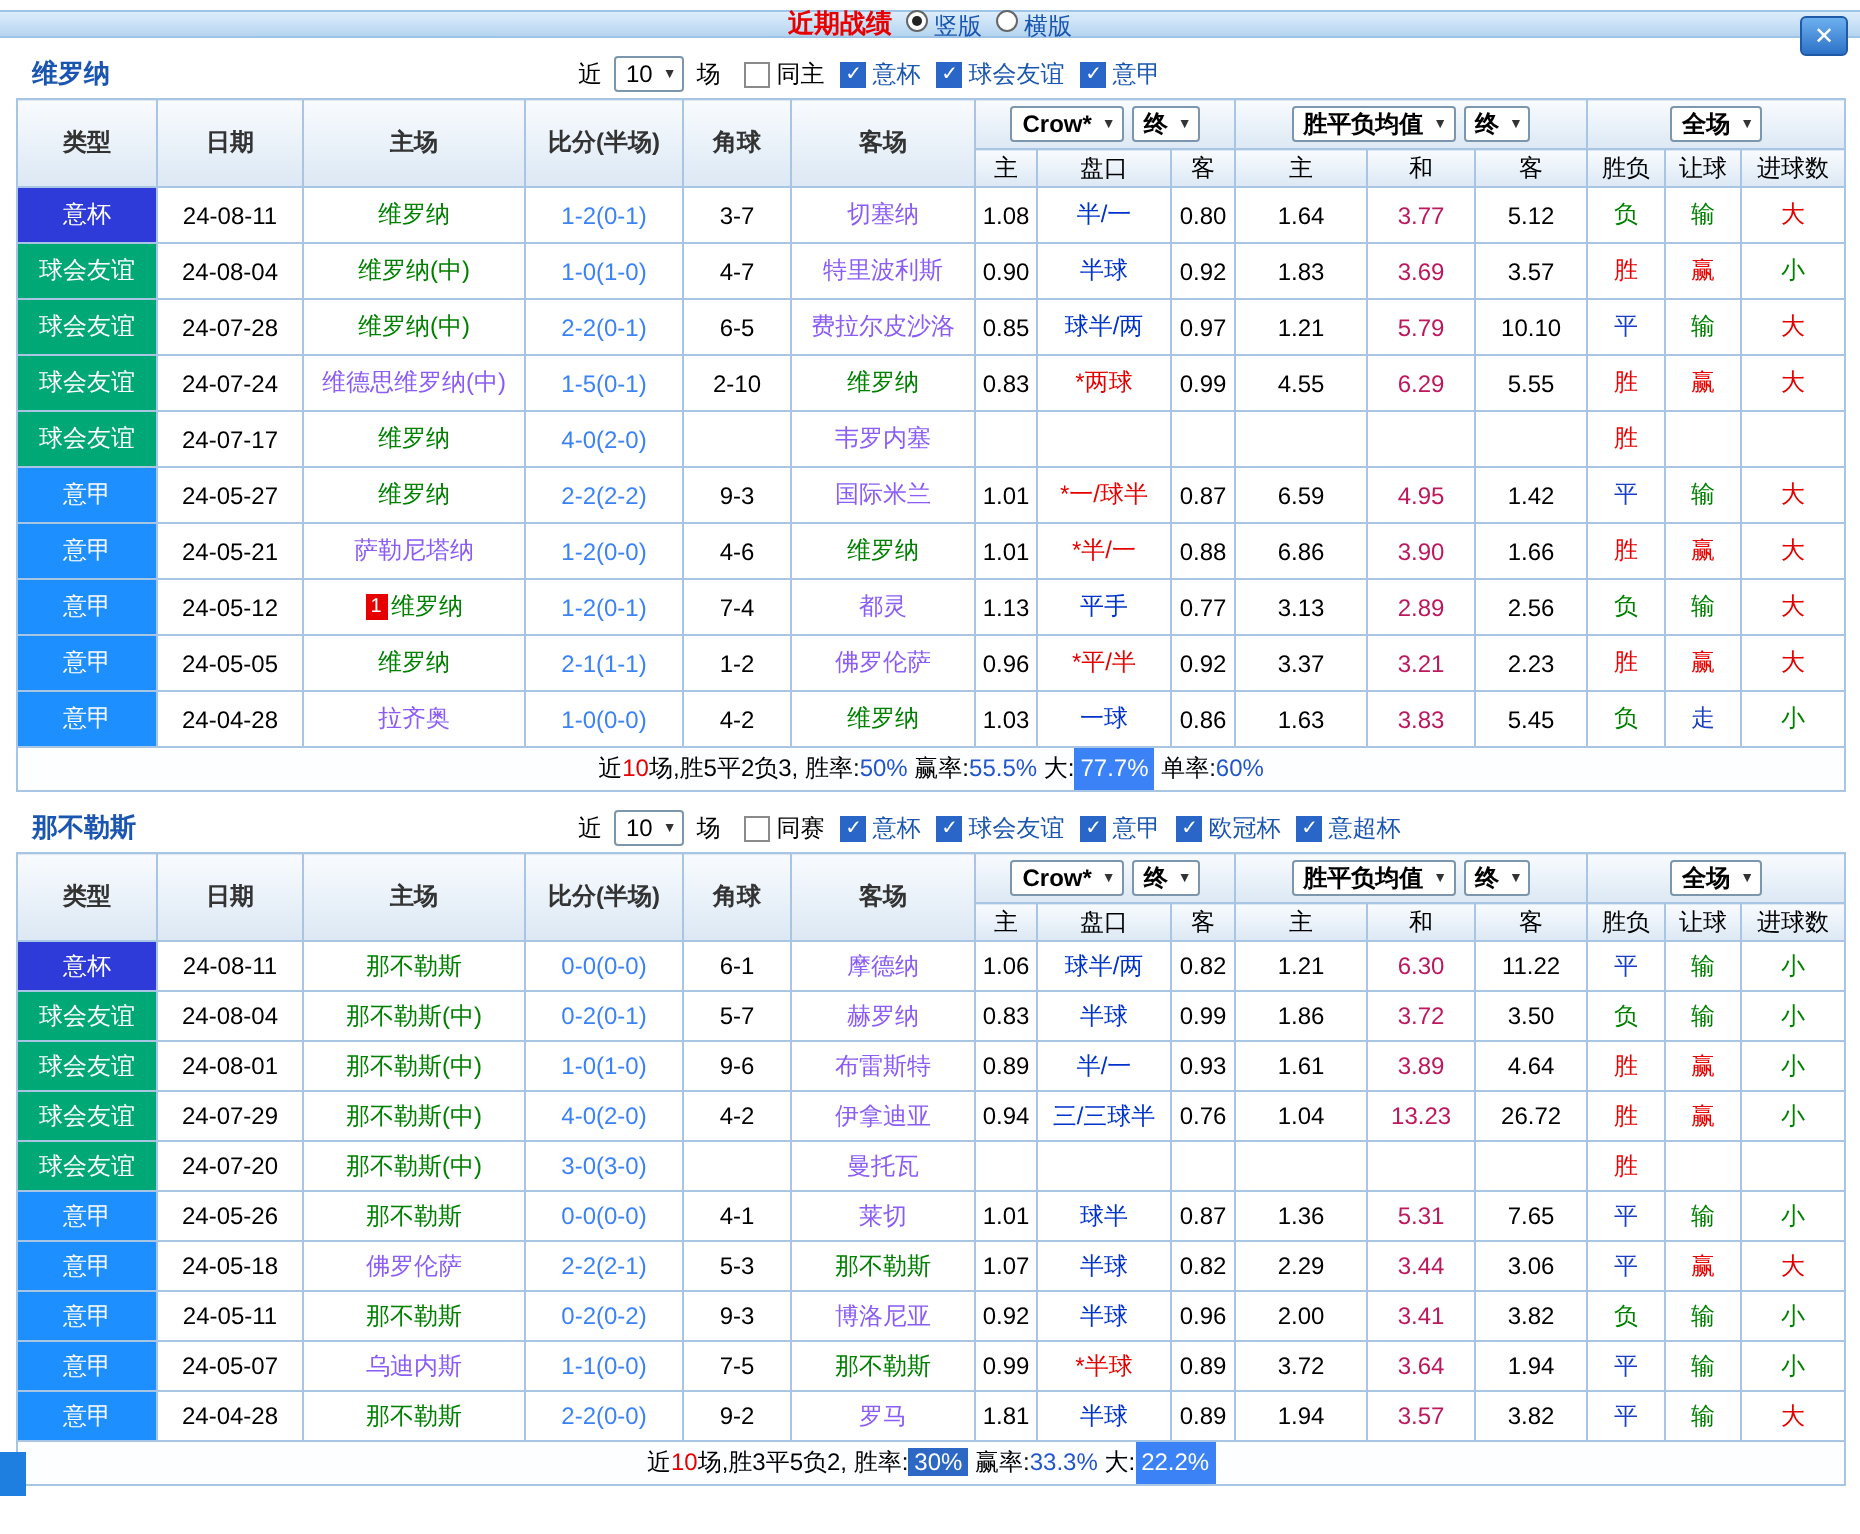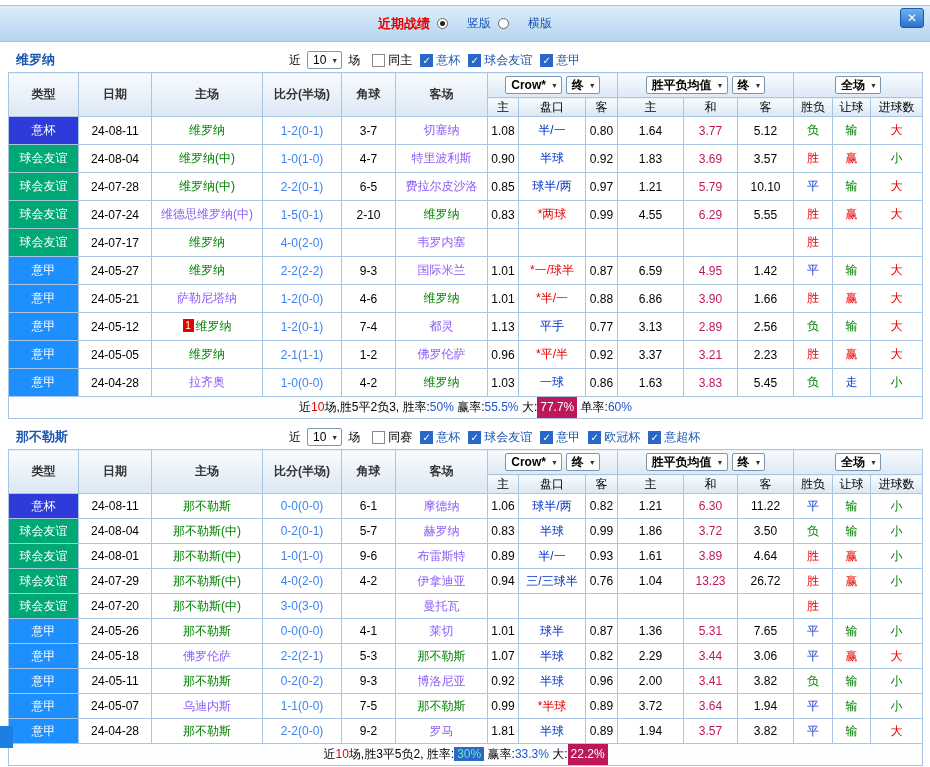--- a/index.html
+++ b/index.html
@@ -1,25 +1,25 @@
 <!DOCTYPE html>
 <html><head>
 <meta charset="utf-8">
 <style>
   *{box-sizing:border-box;margin:0;padding:0}
   html,body{width:930px;height:767px;overflow:hidden;background:#fff;
     font-family:"Liberation Sans","DejaVu Sans",sans-serif}
   .page{position:relative;width:930px;height:767px;overflow:hidden}
 
   
-  .titlebar{margin-top:5px;height:37px;background:linear-gradient(#ddedfb,#b5d4f0);
+  .titlebar{margin-top:5px;height:14px;background:linear-gradient(#ddedfb,#b5d4f0);
     border-top:1px solid #9ec4e8;border-bottom:1px solid #9ec4e8;
     display:flex;align-items:center;justify-content:center;position:relative}
   .title{color:#e60000;font-weight:bold;font-size:13px}
-  .radio-wrap{display:inline-flex;align-items:center;margin-left:7px;gap:19px;cursor:pointer}
+  .radio-wrap{display:inline-flex;align-items:flex-start;margin-left:7px;gap:3px;cursor:pointer}
   .radio{width:11px;height:11px;border:1px solid #666;border-radius:50%;background:#fff;position:relative;display:inline-block}
   .radio.sel::after{content:'';position:absolute;left:2px;top:2px;width:5px;height:5px;border-radius:50%;background:#222}
   .radio-label{font-size:12px;color:#1a56b0}
   .close-btn{position:absolute;right:6px;top:2px;width:24px;height:20px;
     background:linear-gradient(#6db0f0,#2d72c8);border:1px solid #1f5aa8;border-radius:3px;
     color:#fff;display:flex;align-items:center;justify-content:center;font-size:12px;font-weight:bold;cursor:pointer}
 
   
   .team-section{margin:6px 8px 0}
   .sec-head{height:24px;display:flex;align-items:center;position:relative}
@@ -57,22 +57,22 @@
   .c-num{color:#000}
   .c-num.mid{color:#be185d}
   .t-red{color:#e60000}
   .t-blue{color:#1a3fc4}
   .t-green{color:#008000}
   .card{display:inline-block;background:#e60000;color:#fff;font-size:10px;line-height:13px;
     width:11px;height:13px;margin-right:2px;vertical-align:1px}
   .sum-td{height:22px;text-align:center;font-size:12px;color:#000;background:#fdfeff}
   .seg.red{color:#e60000}
   .seg.blue{color:#2255cc}
-  .seg.redbg{background:#be185d;color:#fff;padding:12px 3px}
-  .seg.bluebg{background:#2d68c4;color:#5eead4;padding:0 3px}
+  .seg.redbg{background:#3b82f6;color:#fff;padding:12px 3px}
+  .seg.bluebg{background:#2d68c4;color:#ffffff;padding:0 3px}
 
   
   .edge-artifact{position:absolute;left:0;top:726px;width:13px;height:22px;background:#1e7fe0}
 </style>
 </head>
 <body>
 
 <div class="page">
 
   <div class="titlebar">

